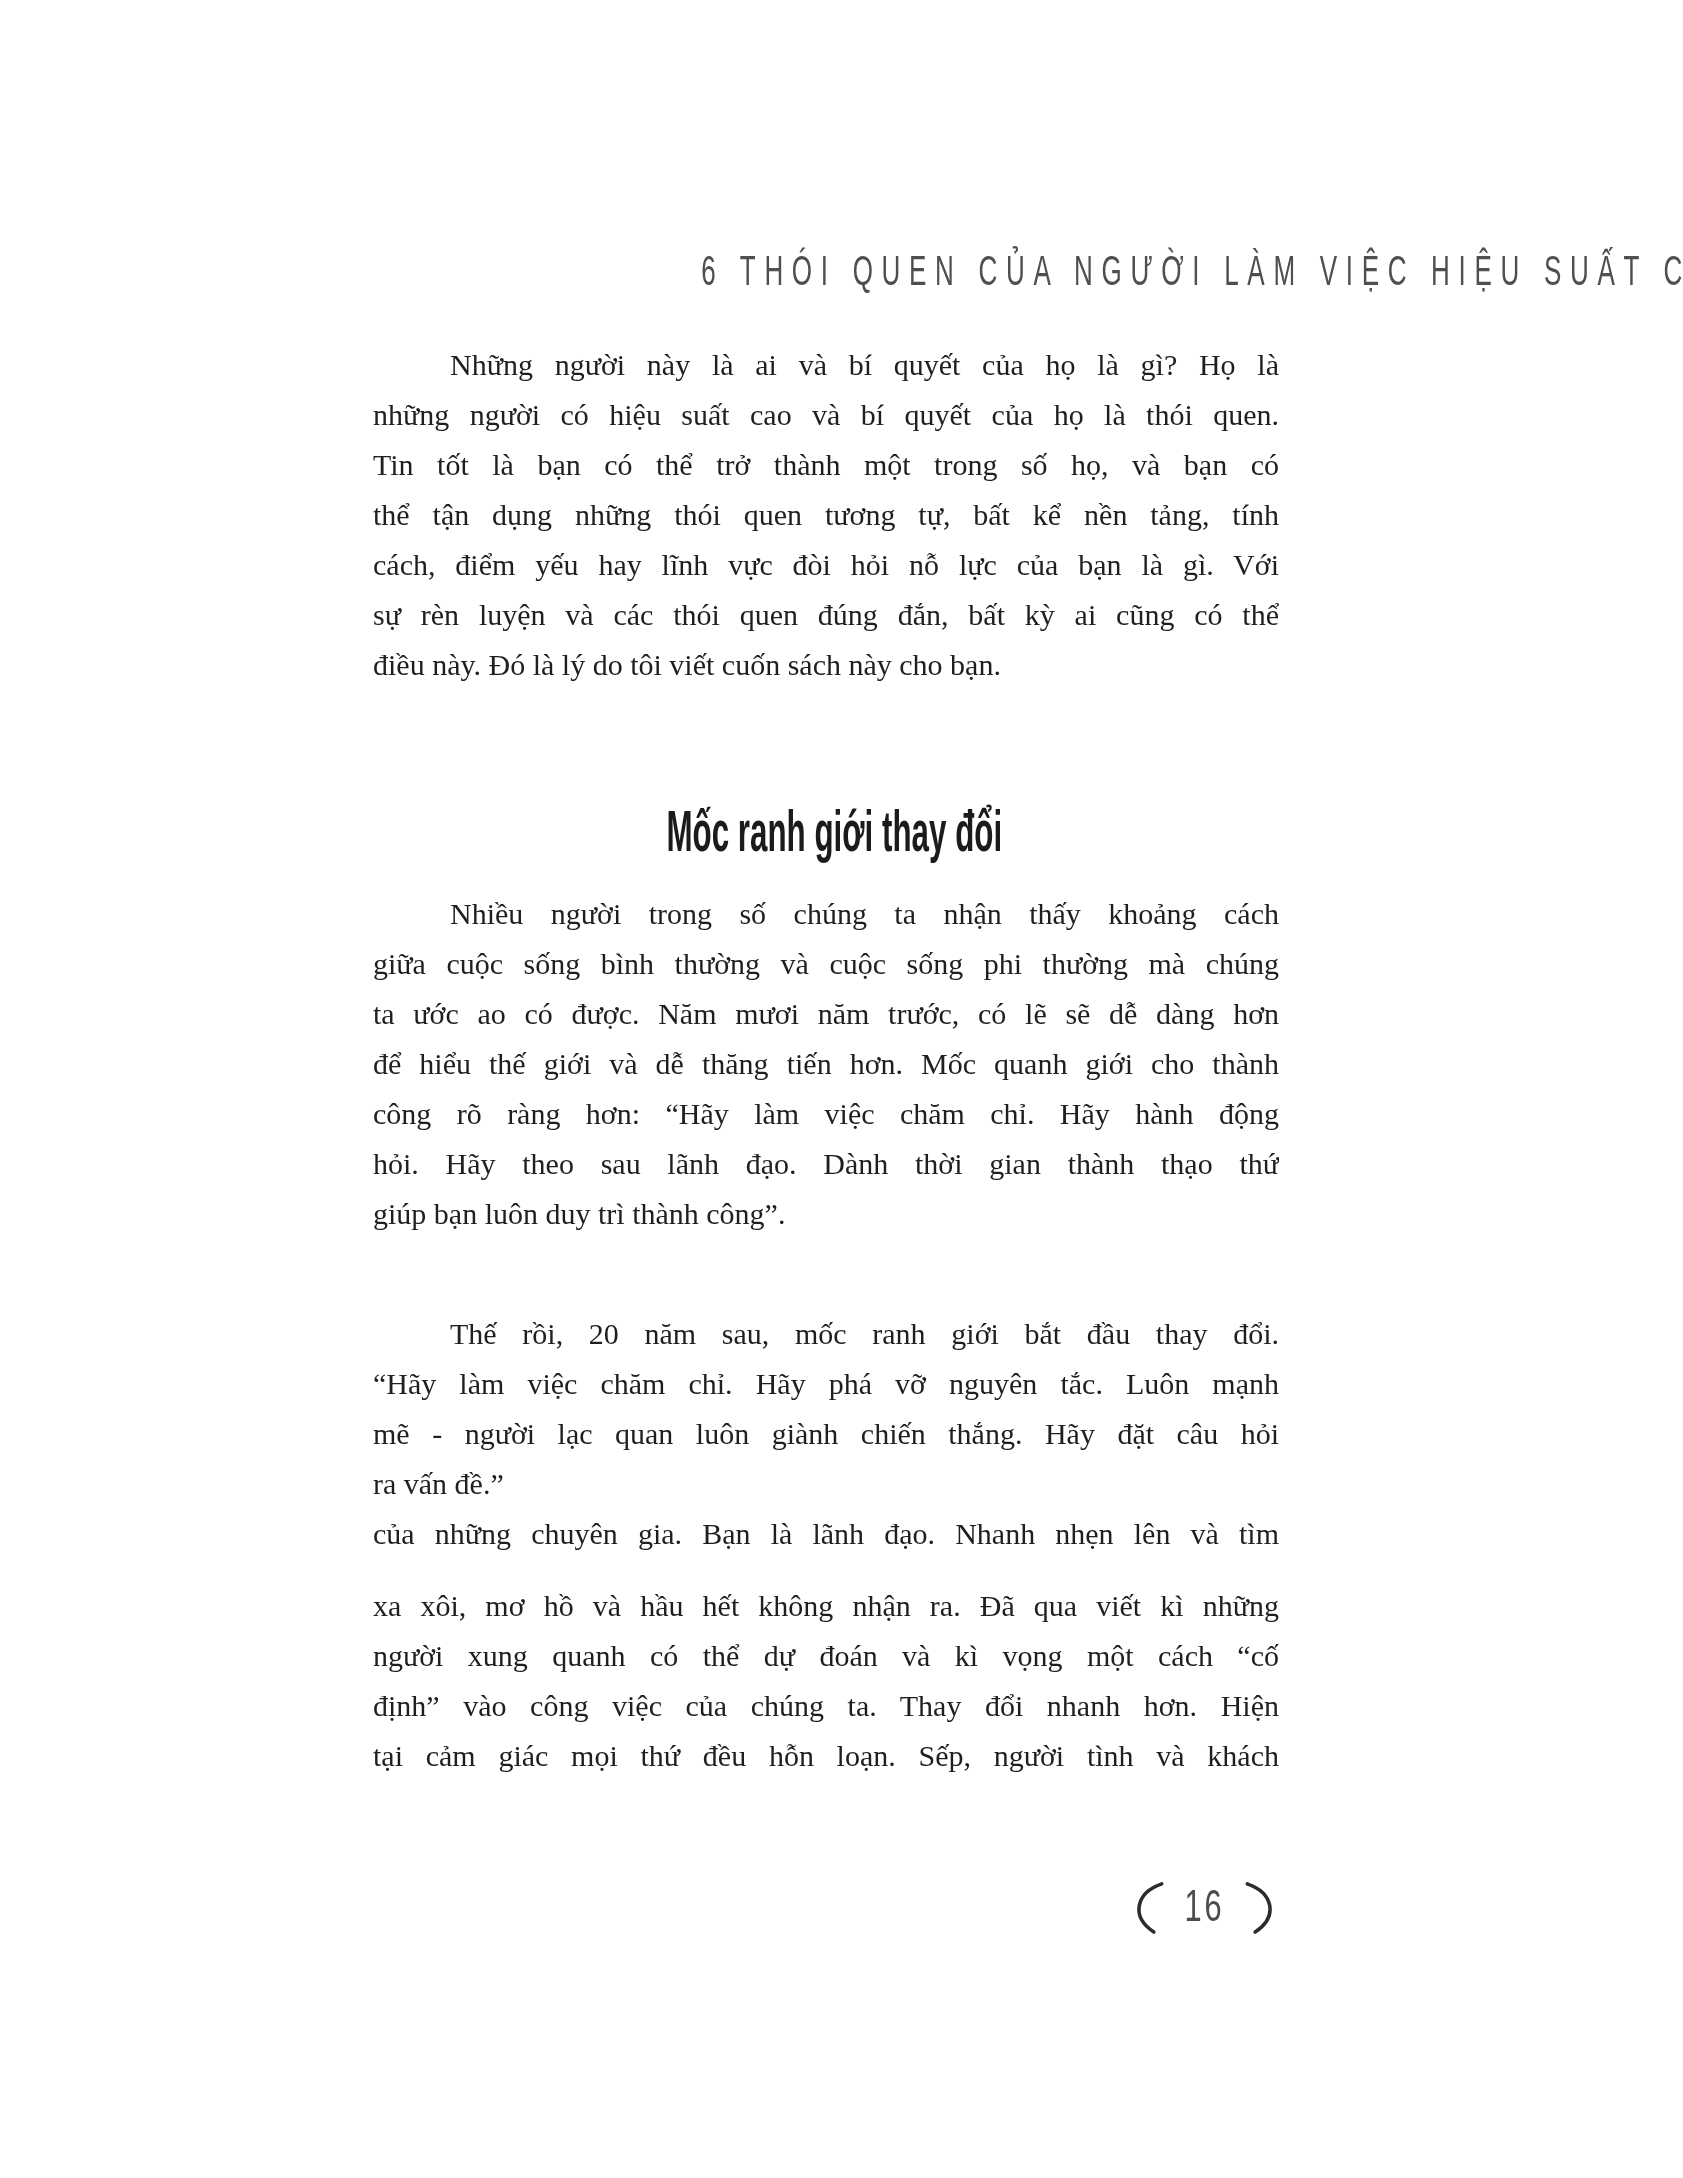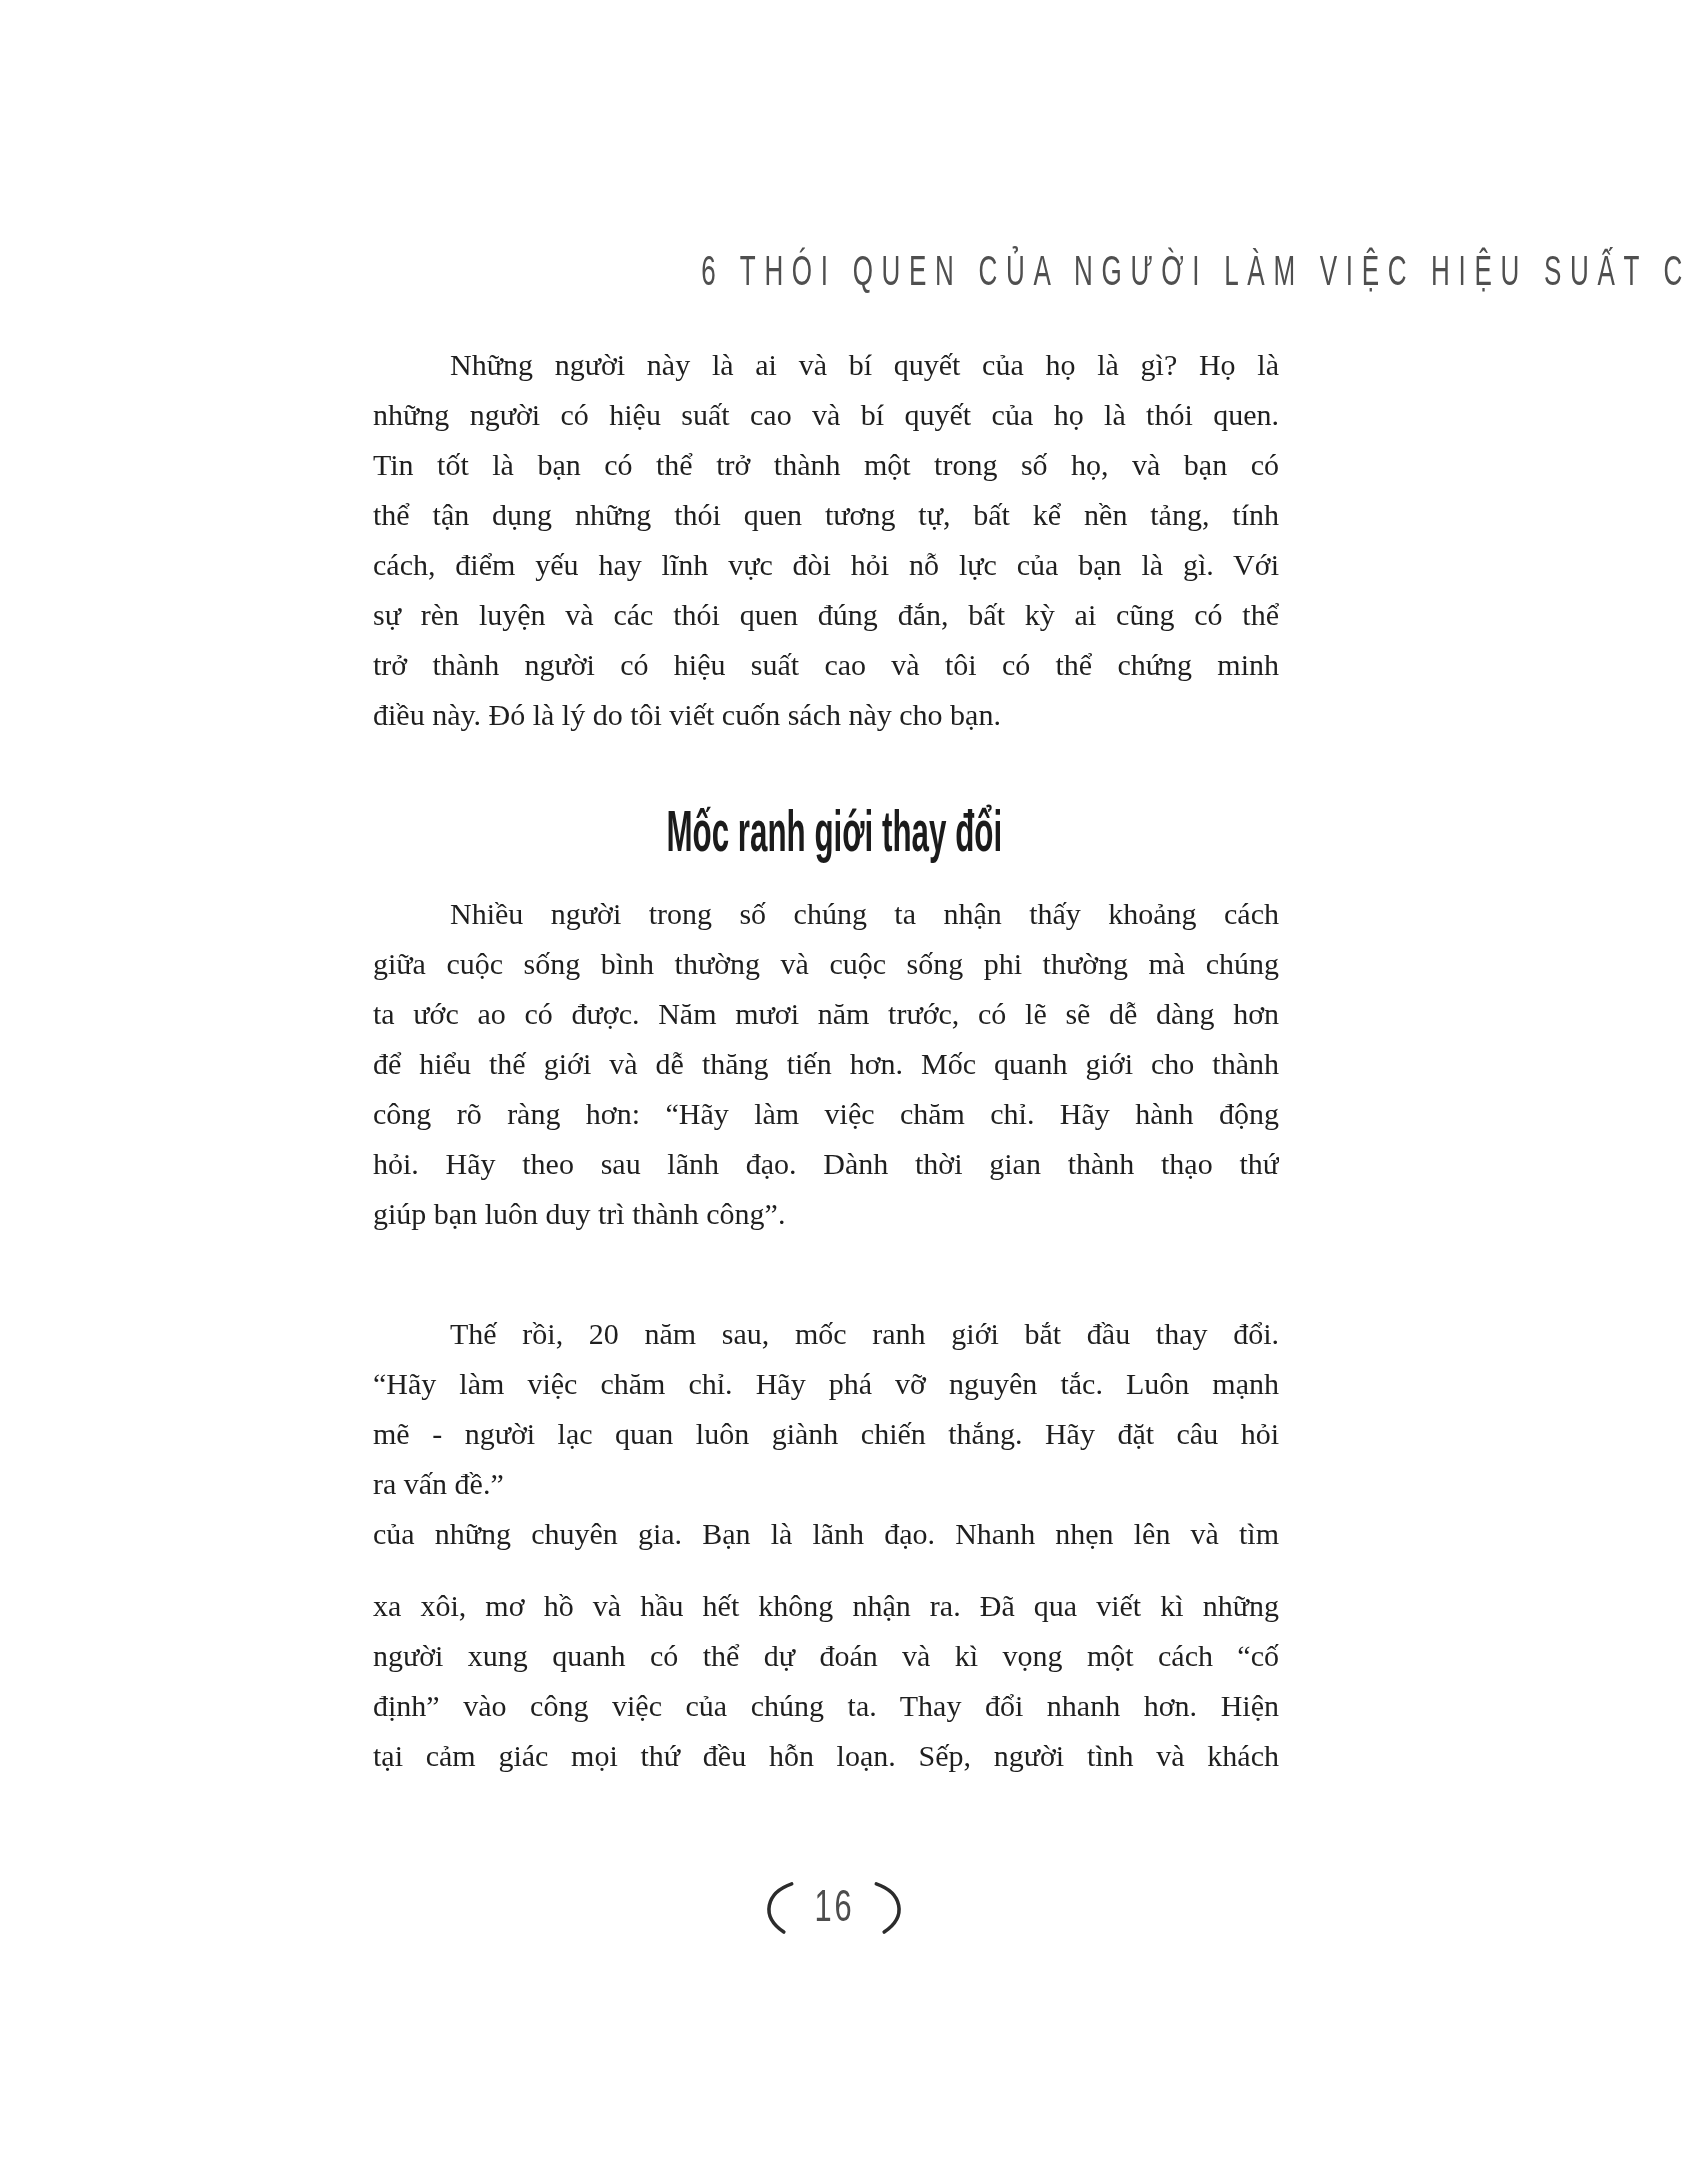--- a/index.html
+++ b/index.html
@@ -46,21 +46,21 @@
     letter-spacing:0px;
     transform:scale(0.55,1.0);
     transform-origin:center top;
     white-space:nowrap;
   }
   #para-2 { top:889px; }
   #para-3 { top:1309px; }
   #para-4 { top:1581px; }
   .page-number {
     position:absolute; left:381px; top:1879px; width:906px;
-    display:flex; align-items:center; justify-content:center; gap:10px;
+    display:flex; align-items:center; justify-content:flex-end; gap:10px;
   }
   .page-number .num {
     font-family:"Liberation Sans", sans-serif;
     font-size:44px; color:#4d4d4d;
     letter-spacing:4px;
     transform:scaleX(0.7);
     transform-origin:center;
     line-height:1;
     padding-bottom:4px;
   }
@@ -75,21 +75,20 @@
     <span class="rh-inner">6 THÓI QUEN CỦA NGƯỜI LÀM VIỆC HIỆU SUẤT CAO</span>
   </div>
 
   <div class="para" id="para-1">
       <div class="line first">Những người này là ai và bí quyết của họ là gì? Họ là</div>
       <div class="line">những người có hiệu suất cao và bí quyết của họ là thói quen.</div>
       <div class="line">Tin tốt là bạn có thể trở thành một trong số họ, và bạn có</div>
       <div class="line">thể tận dụng những thói quen tương tự, bất kể nền tảng, tính</div>
       <div class="line">cách, điểm yếu hay lĩnh vực đòi hỏi nỗ lực của bạn là gì. Với</div>
       <div class="line">sự rèn luyện và các thói quen đúng đắn, bất kỳ ai cũng có thể</div>
-      <div class="line">trở thành người có hiệu suất cao và tôi có thể chứng minh</div>
       <div class="line plast">điều này. Đó là lý do tôi viết cuốn sách này cho bạn.</div>
     </div>
 
   <div class="section-heading">
     <span class="sh-inner">Mốc ranh giới thay đổi</span>
   </div>
 
   <div class="para" id="para-2">
       <div class="line first">Nhiều người trong số chúng ta nhận thấy khoảng cách</div>
       <div class="line">giữa cuộc sống bình thường và cuộc sống phi thường mà chúng</div>

